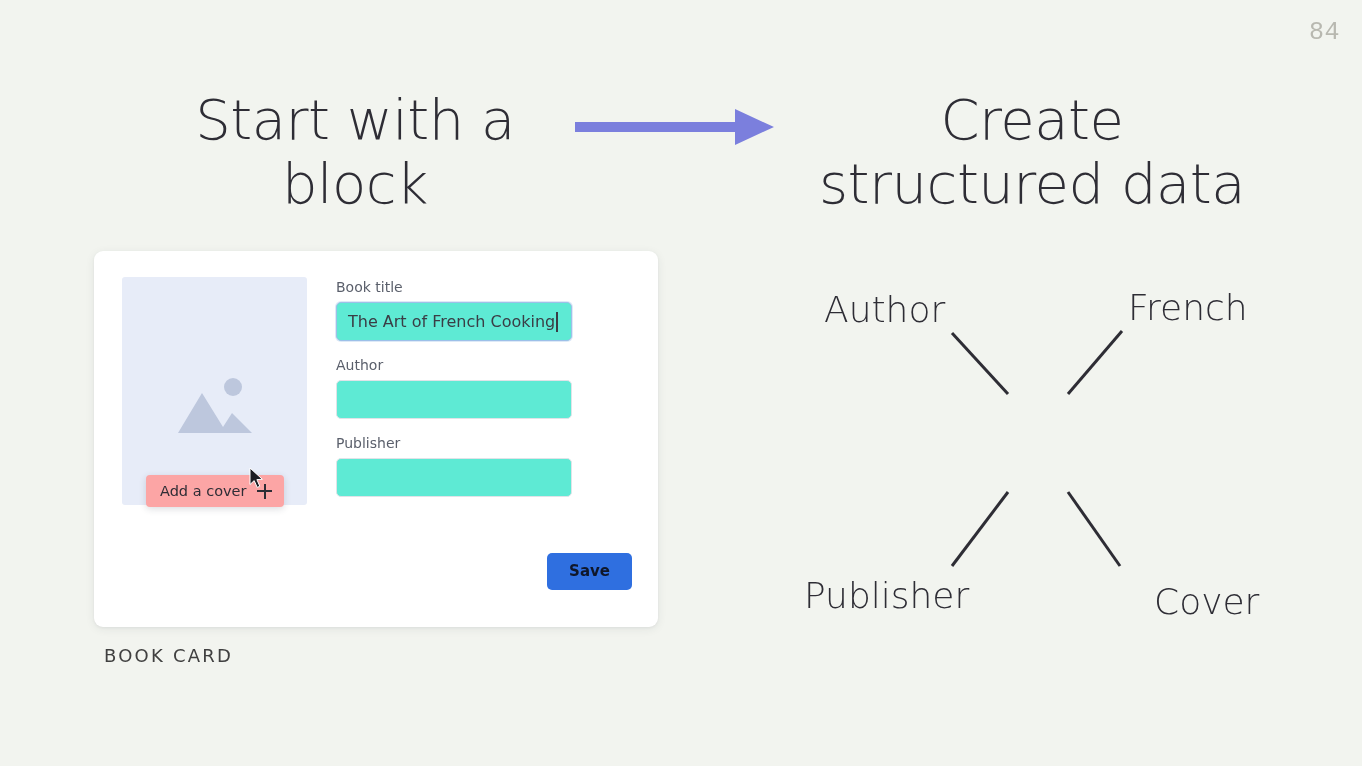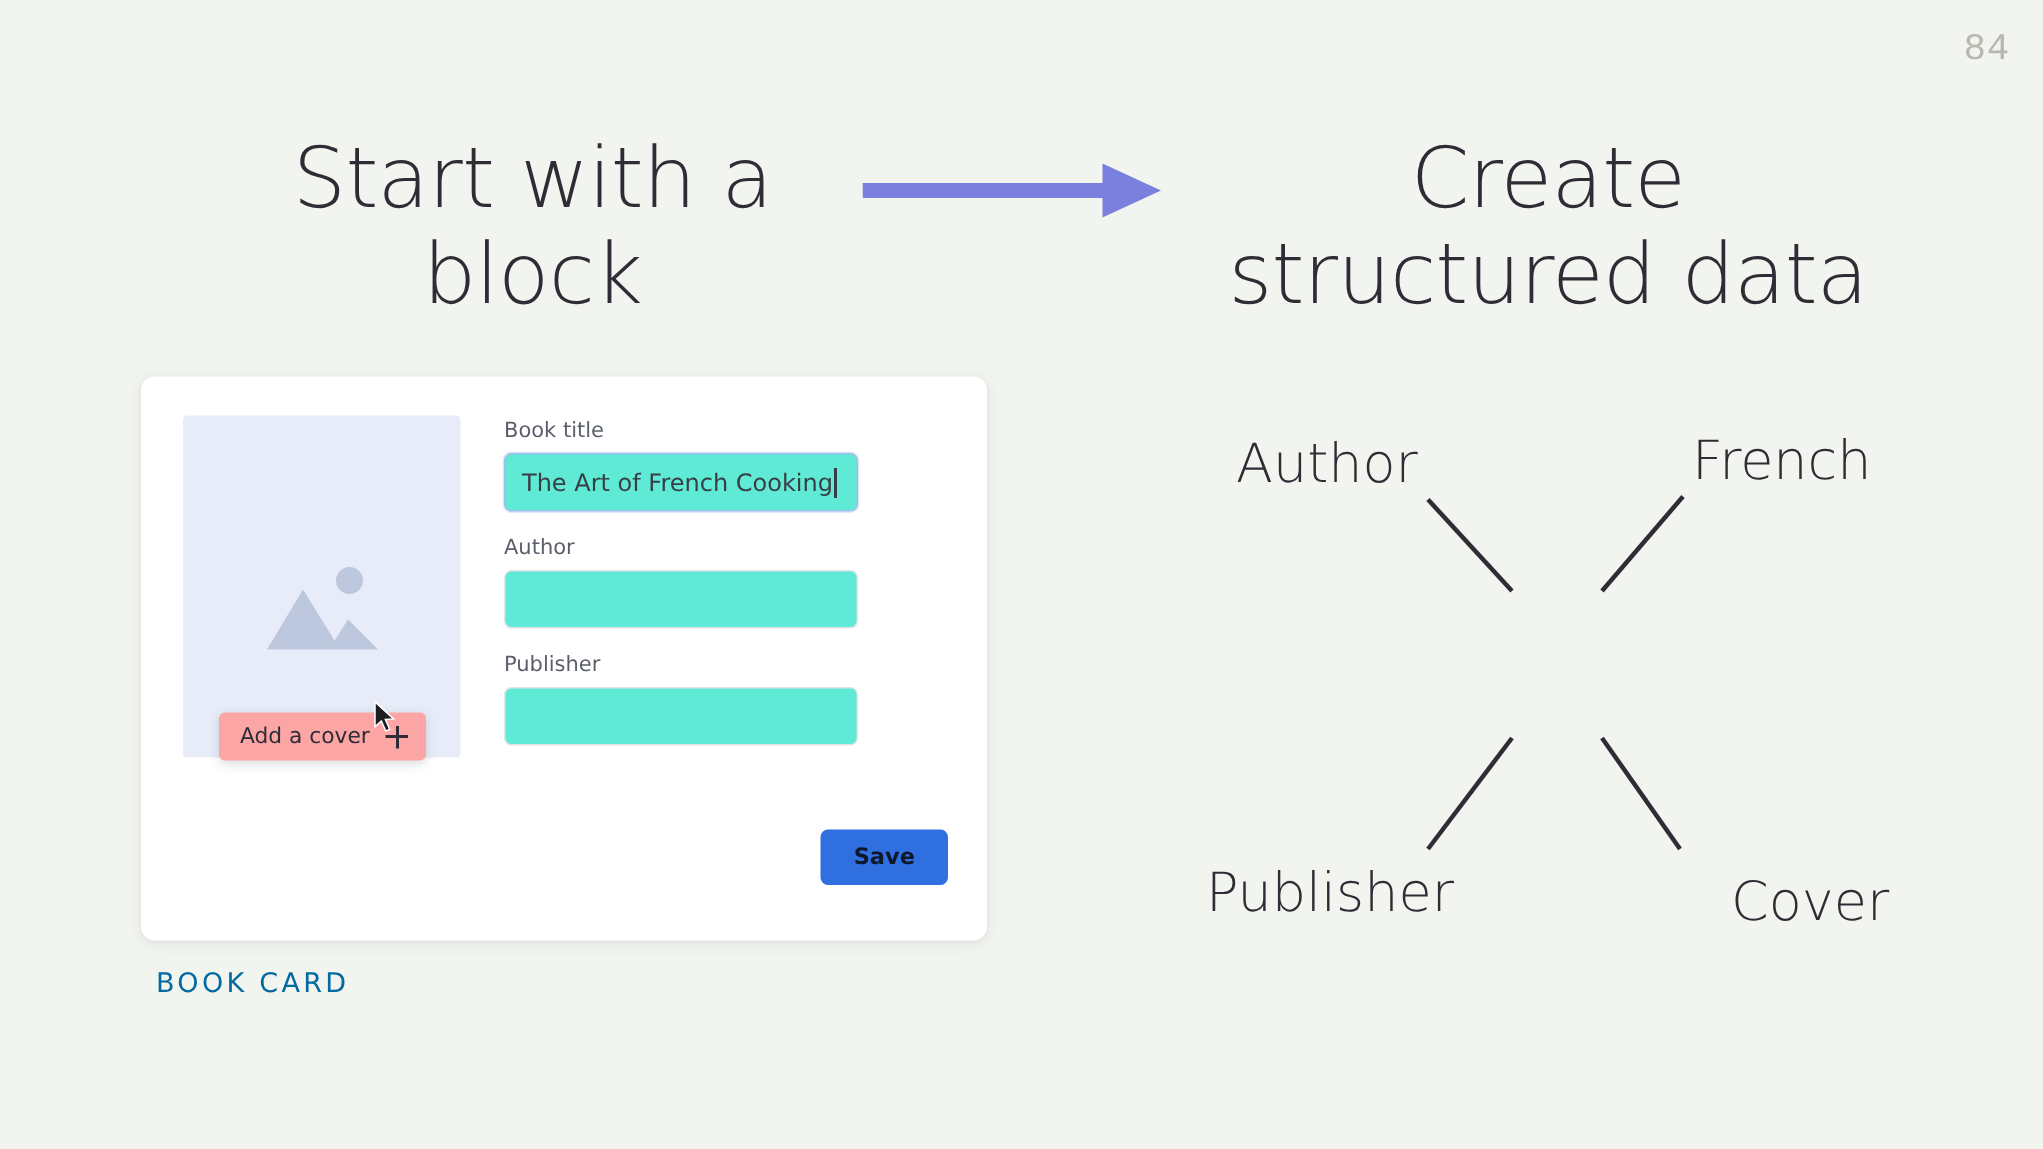--- a/index.html
+++ b/index.html
@@ -186,21 +186,21 @@
     line-height: 1;
   }
 
   
   .card-caption {
     position: absolute;
     left: 104px;
     top: 645px;
     font-size: 18px;
     letter-spacing: 2.2px;
-    color: #0369a1;
+    color: #404040;
     font-family: "DejaVu Sans", sans-serif;
   }
 
   
   .diagram {
     position: absolute;
     left: 780px;
     top: 270px;
     width: 480px;
     height: 360px;

